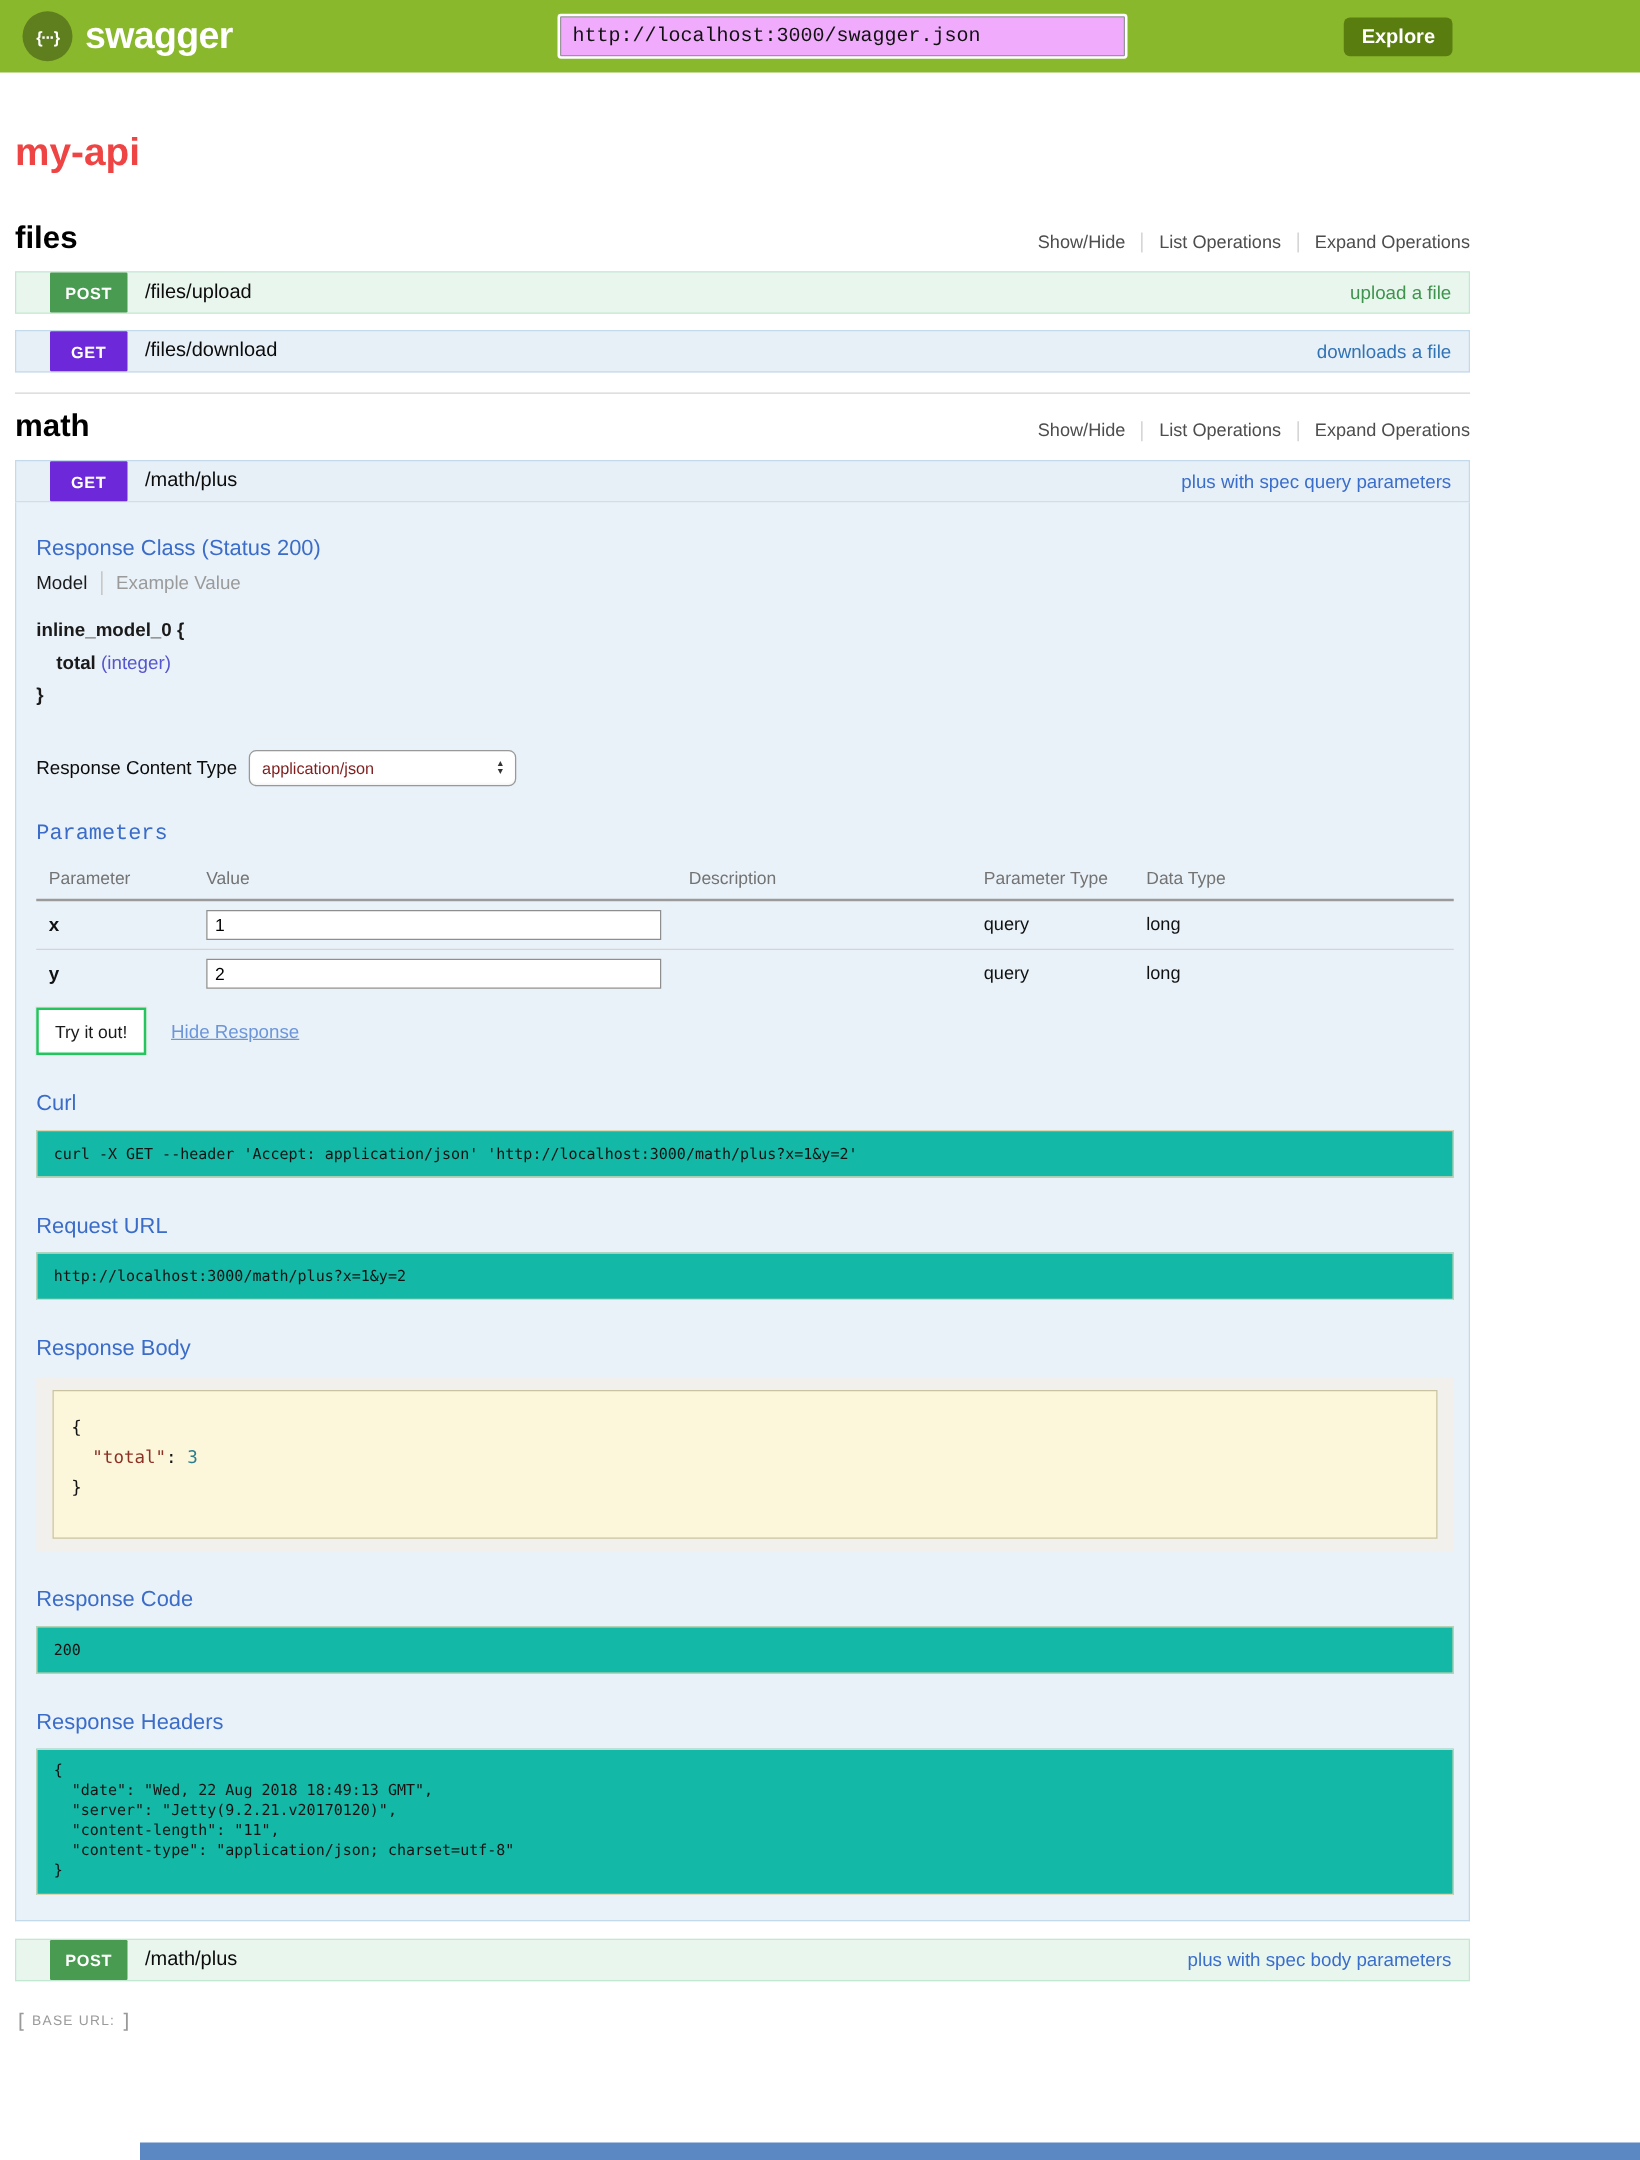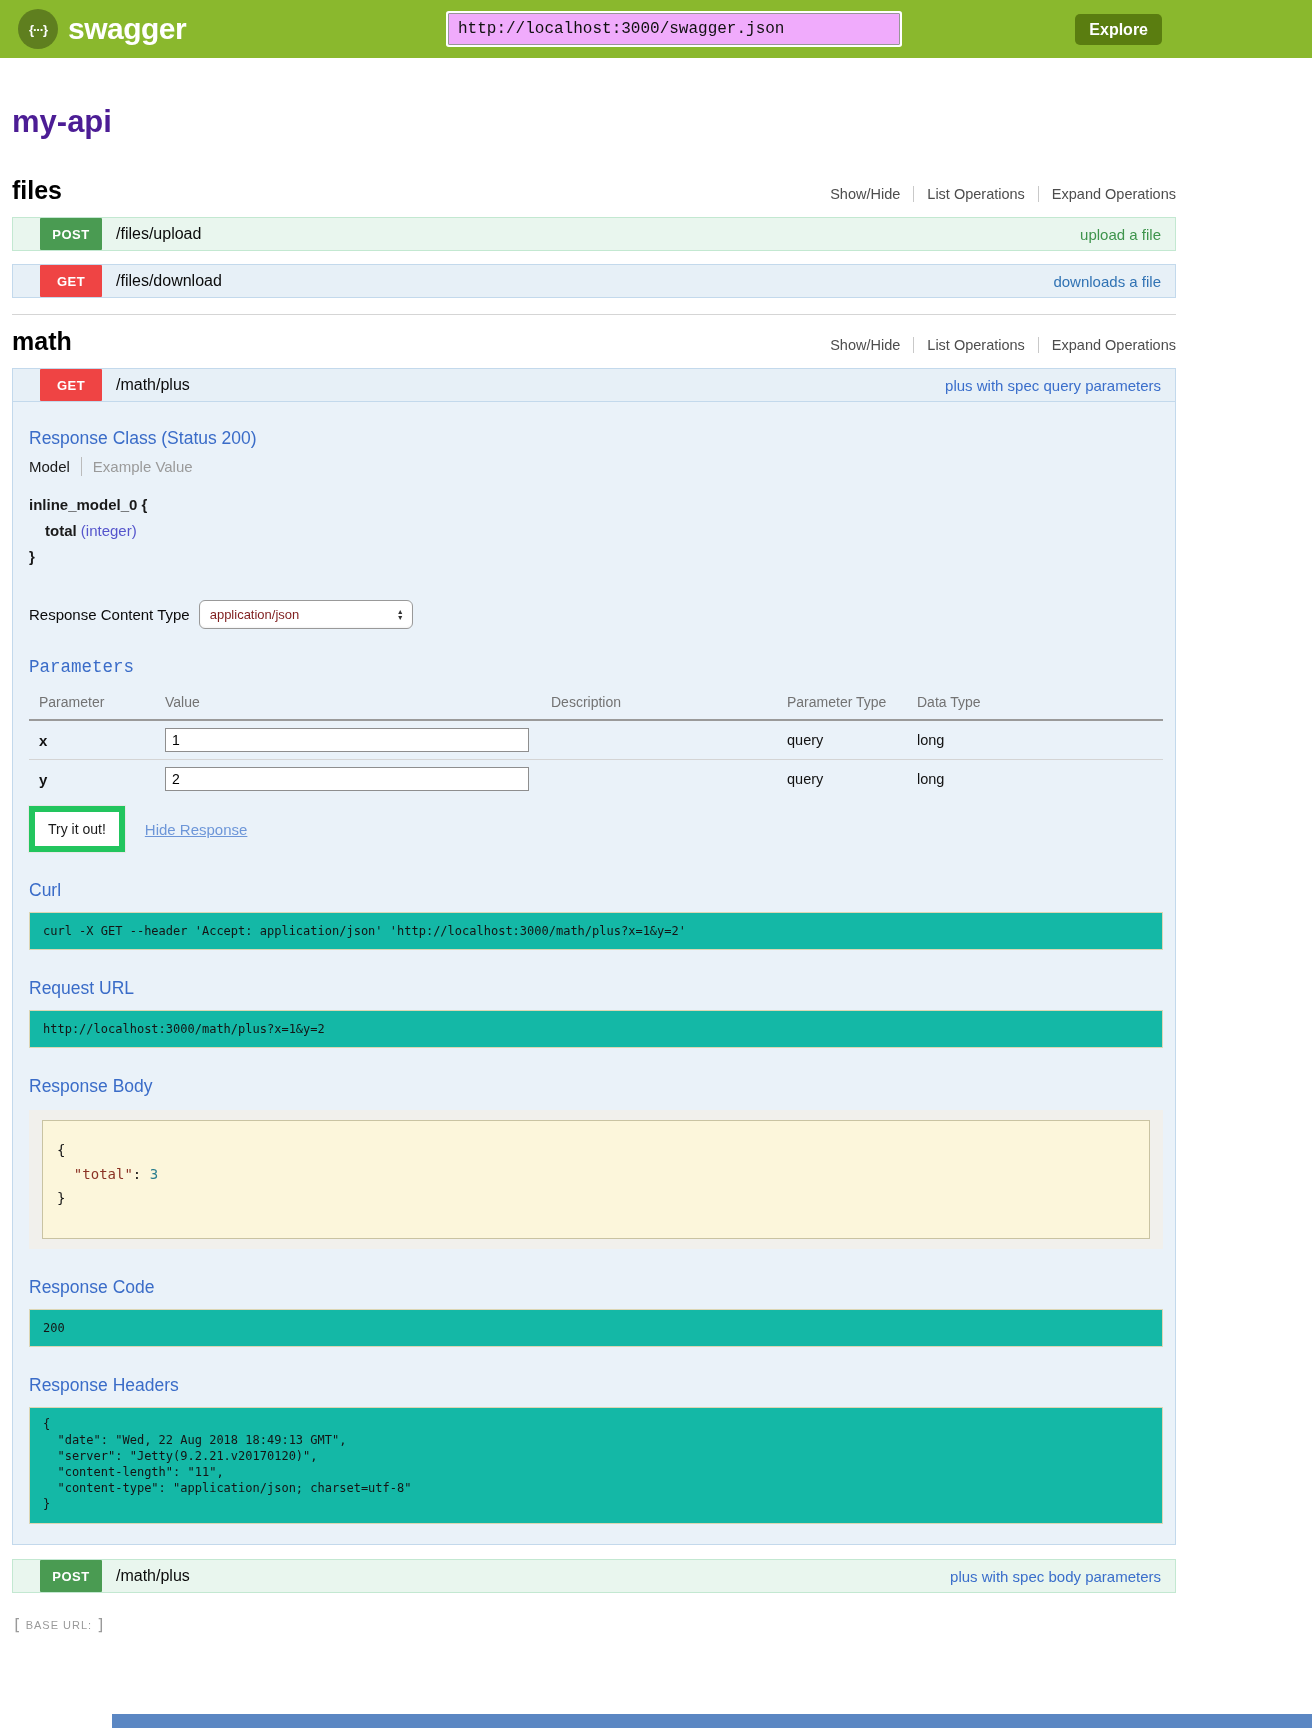--- a/index.html
+++ b/index.html
@@ -27,41 +27,41 @@
     background:#f0abfc;
   }
   .explore-btn {
     position:absolute; right:150px; top:14px; height:31px;
     background:#5a7d10; color:#fff; border:none; border-radius:5px;
     font-weight:bold; font-size:16px; padding:0 14px; cursor:pointer;
     font-family:"Liberation Sans",sans-serif;
   }
   
   .wrap { margin-left:12px; width:1164px; padding-top:46px; }
-  .api-title { font-size:31px; font-weight:bold; color:#4c1d95; margin-bottom:36px; }
+  .api-title { font-size:31px; font-weight:bold; color:#ef4444; margin-bottom:36px; }
   .sec-head { display:flex; align-items:baseline; margin-bottom:12px; }
   .sec-title { font-size:25px; font-weight:bold; color:#000; }
   .sec-controls { margin-left:auto; display:flex; list-style:none; }
   .sec-controls li { font-size:14.5px; color:#4d4d4d; cursor:pointer; }
   .sec-controls li + li { border-left:1px solid #c9c9c9; padding-left:13px; margin-left:13px; }
   .divider { border:none; border-top:1px solid #d5d5d5; margin:16px 0 12px 0; }
   
   .op-row {
     display:flex; align-items:center; height:34px; cursor:pointer;padding-left:27px;
   }
   .op-row.post { background:#e9f6ee; border:1px solid #c3e8d1; }
   .op-row.get  { background:#e7f0f7; border:1px solid #c3d9ec; }
   .op-row + .op-row, .op-gap { margin-top:13px; }
   .badge {
     width:62px; align-self:stretch; display:flex; align-items:center;
     justify-content:center; color:#fff; font-weight:bold; font-size:13px;
     letter-spacing:0.5px; border-radius:1px;
   }
   .post .badge { background:#4a9b52; }
-  .get  .badge { background:#ef4444; }
+  .get  .badge { background:#6d28d9; }
   .path { margin-left:14px; font-size:16px; color:#0b0b0b; text-decoration:none; }
   .summary { margin-left:auto; margin-right:14px; font-size:15px; text-decoration:none; }
   .summary.green { color:#3e944c; }
   .summary.blue  { color:#3173b4; }
   .summary.royal { color:#3a6ecb; }
   
   .op-expanded {
     border:1px solid #c3d9ec; border-top:none; background:#eaf2f9;
     padding:26px 12px 20px 16px;
   }
@@ -95,21 +95,21 @@
   .phead { color:#737373; font-size:14px; border-bottom:2px solid #9a9a9a; padding-bottom:9px; }
   .pdata { font-size:14.5px; }
   .pdata + .pdata { border-top:1px solid #d4d4d4; }
   .pname { font-weight:bold; font-size:15px; }
   .pinput {
     width:364px; height:24px; border:1px solid #8e8e8e; font-size:14px;
     padding:0 6px; font-family:"Liberation Sans",sans-serif; color:#000; background:#fff;
   }
   .try-row { margin-top:8px; display:flex; align-items:center; gap:20px; padding-left:0; }
   .try-btn {
-    background:#fff; border:6px solid #22c55e; box-shadow:0 0 0 1px #e8e8e8;
+    background:#fff; border:2px solid #22c55e; box-shadow:0 0 0 1px #e8e8e8;
     font-size:14px; color:#1a1a1a; padding:9px 13px; cursor:pointer;
     font-family:"Liberation Sans",sans-serif;
   }
   .hide-link { color:#6d96d8; font-size:15px; text-decoration:underline; cursor:pointer; }
   .sub-h { margin-top:28px; }
   .code-box {
     margin-top:11px; background:#14b8a6; border:1px solid #dcd6b4;
     font-family:"DejaVu Sans Mono",monospace; font-size:12px; color:#141414;
     padding:11px 13px; white-space:pre;
   }

